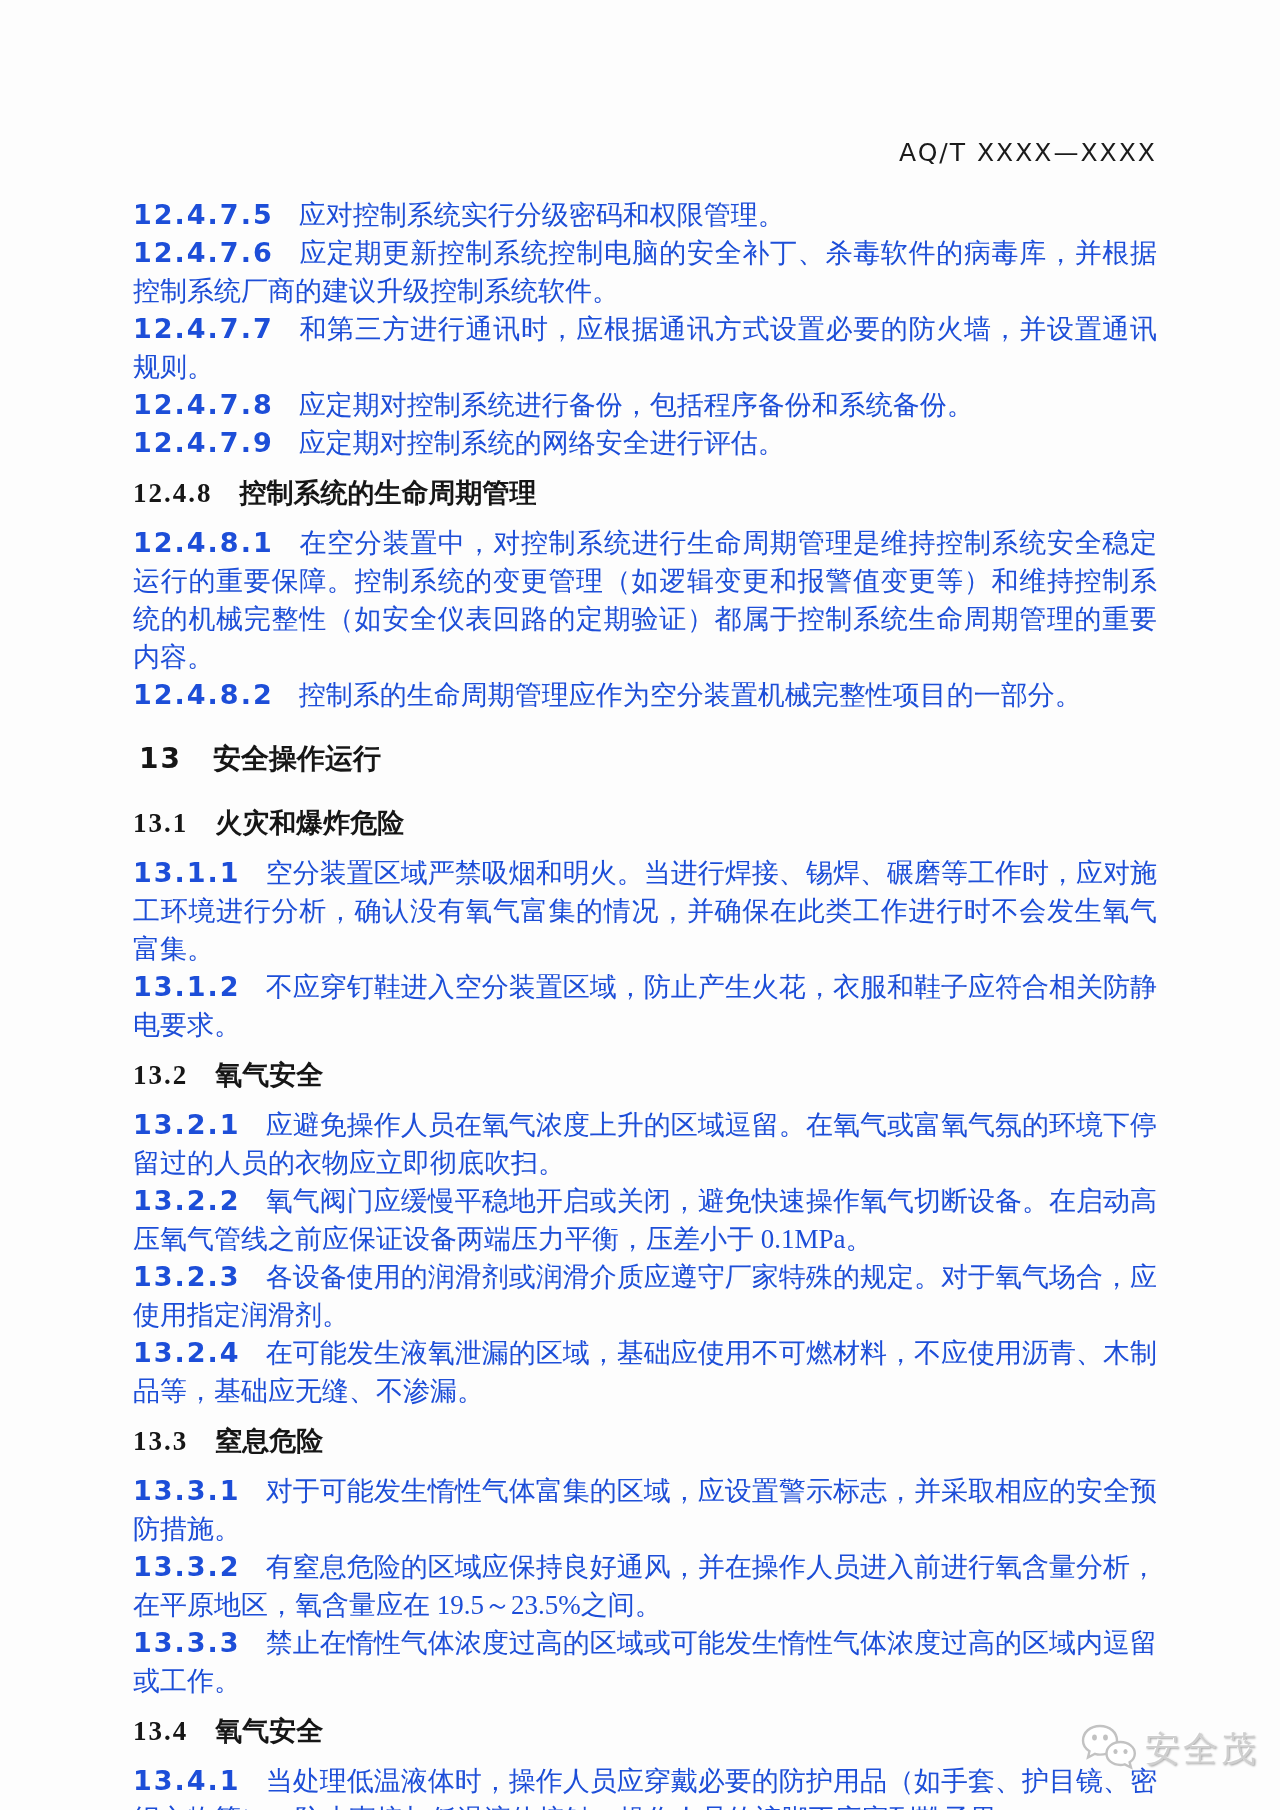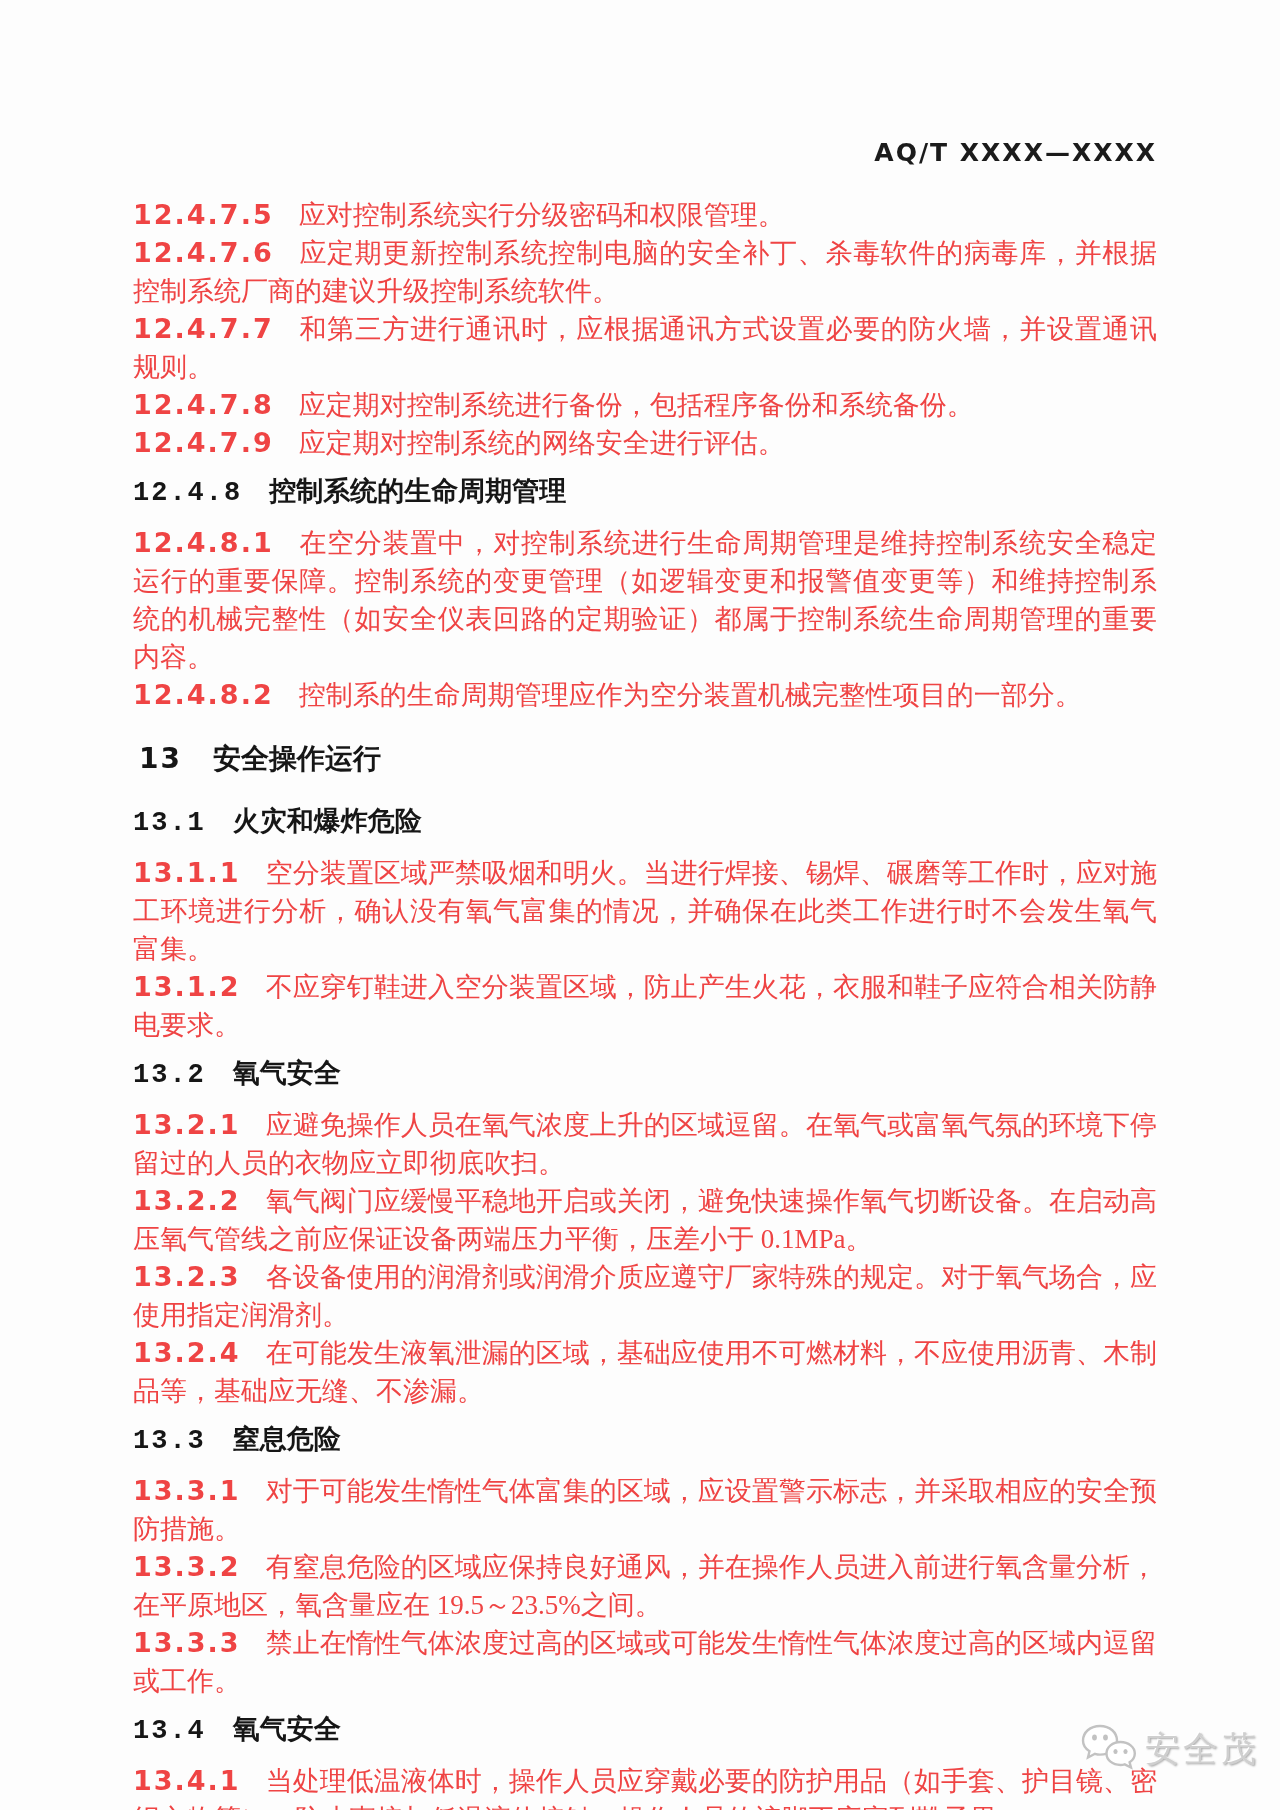--- a/index.html
+++ b/index.html
@@ -11,49 +11,49 @@
     font-family: "Liberation Serif", "DejaVu Serif", serif;
     position: relative;
     overflow: hidden;
   }
   .page-inner {
     padding: 138px 123px 0 133px;
   }
   .doc-header {
     text-align: right;
     font-family: "DejaVu Sans", "Liberation Sans", sans-serif;
-    font-weight: 700;
+    font-weight: 400;
     font-size: 25px;
     line-height: 30px;
     letter-spacing: 2px;
     margin: 0 0 28px 0;
     color: #1b1b1b;
   }
   
   p.clause {
     font-size: 27px;
     line-height: 38px;
     margin: 0;
     text-align: justify;
-    color: #ef4444;
+    color: #1d4ed8;
   }
   p.clause .num {
     font-family: "DejaVu Sans", "Liberation Sans", sans-serif;
     font-weight: 600;
     letter-spacing: 2px;
     margin-right: 25px;
     white-space: nowrap;
   }
   
   h3.section {
     font-size: 27px;
     line-height: 38px;
     margin: 12px 0;
     font-weight: 700;
-    font-family: Liberation Mono, monospace;
+    font-family: Liberation Serif, serif;
     color: #161616;
   }
   h3.section .num {
     letter-spacing: 2px;
     margin-right: 27px;
     white-space: nowrap;
   }
   
   h2.chapter {
     font-size: 28px;

